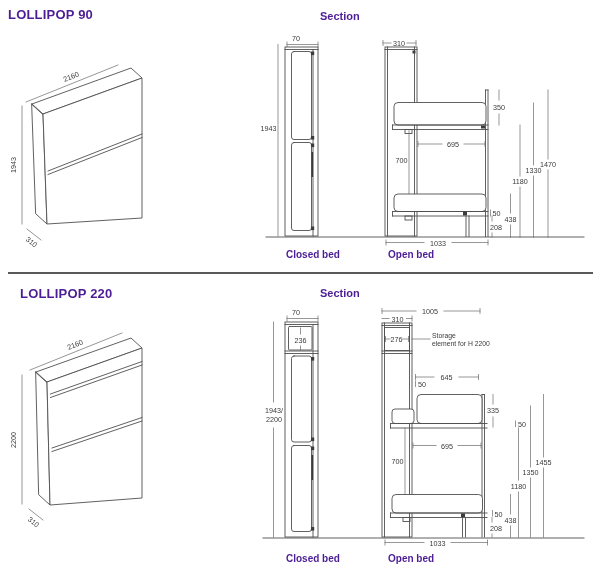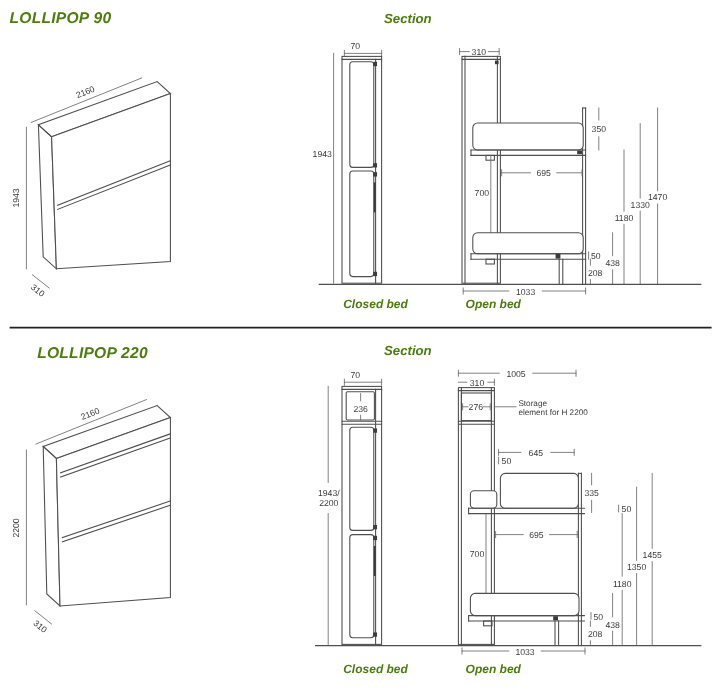--- a/index.html
+++ b/index.html
@@ -1,19 +1,19 @@
 <!DOCTYPE html>
 <html><head>
 <meta charset="utf-8">
 <style>
   html,body{margin:0;padding:0;background:#fff;}
   .page{position:relative;width:600px;height:573px;background:#fff;overflow:hidden;
         font-family:"Liberation Sans",sans-serif;}
-  .lbl{position:absolute;color:#4d7c0f;font-weight:bold;white-space:nowrap;
-       font-family:"Liberation Sans",sans-serif;font-style:italic;}
+  .lbl{position:absolute;color:#4c1d95;font-weight:bold;white-space:nowrap;
+       font-family:"Liberation Sans",sans-serif;}
   .product-title{font-size:13px;letter-spacing:.2px;}
   .section-title{font-size:11px;margin-left:45px;}
   .bed-label{font-size:10px;}
   svg{position:absolute;left:0;top:0;}
   svg text{font-family:"Liberation Sans",sans-serif;}
   .dim{font-size:7.2px;fill:#3a3a3a;}
   .note{font-size:6.8px;fill:#3a3a3a;}
   .ln{stroke:#4f4f4f;stroke-width:.9;fill:none;stroke-linecap:square;}
   .fw{stroke:#4f4f4f;stroke-width:.9;fill:#fff;}
   .dl{stroke:#6a6a6a;stroke-width:.7;fill:none;stroke-linecap:square;}
@@ -22,21 +22,21 @@
 </head>
 <body>
 
 <div class="page">
 
   <div class="lbl product-title" style="left:8px;top:7px;">LOLLIPOP 90</div>
   <div class="lbl section-title" style="left:275px;top:10px;">Section</div>
   <div class="lbl bed-label" style="left:286px;top:249px;">Closed bed</div>
   <div class="lbl bed-label" style="left:388px;top:249px;">Open bed</div>
 
-  <div class="lbl product-title" style="left:19px;top:286px;padding-left:12px;">LOLLIPOP 220</div>
+  <div class="lbl product-title" style="left:8px;top:286px;padding-left:12px;">LOLLIPOP 220</div>
   <div class="lbl section-title" style="left:275px;top:287px;">Section</div>
   <div class="lbl bed-label" style="left:286px;top:553px;">Closed bed</div>
   <div class="lbl bed-label" style="left:388px;top:553px;">Open bed</div>
 
   <svg width="600" height="573" viewBox="0 0 600 573">
 
     <g>
       <polygon class="ln" points="43,114 142,78 131,68 32,104"></polygon>
       <polygon class="ln" points="32,104 43,114 47,224 36,214"></polygon>
       <polygon class="fw" points="43,114 142,78 142,218 47,224"></polygon>

